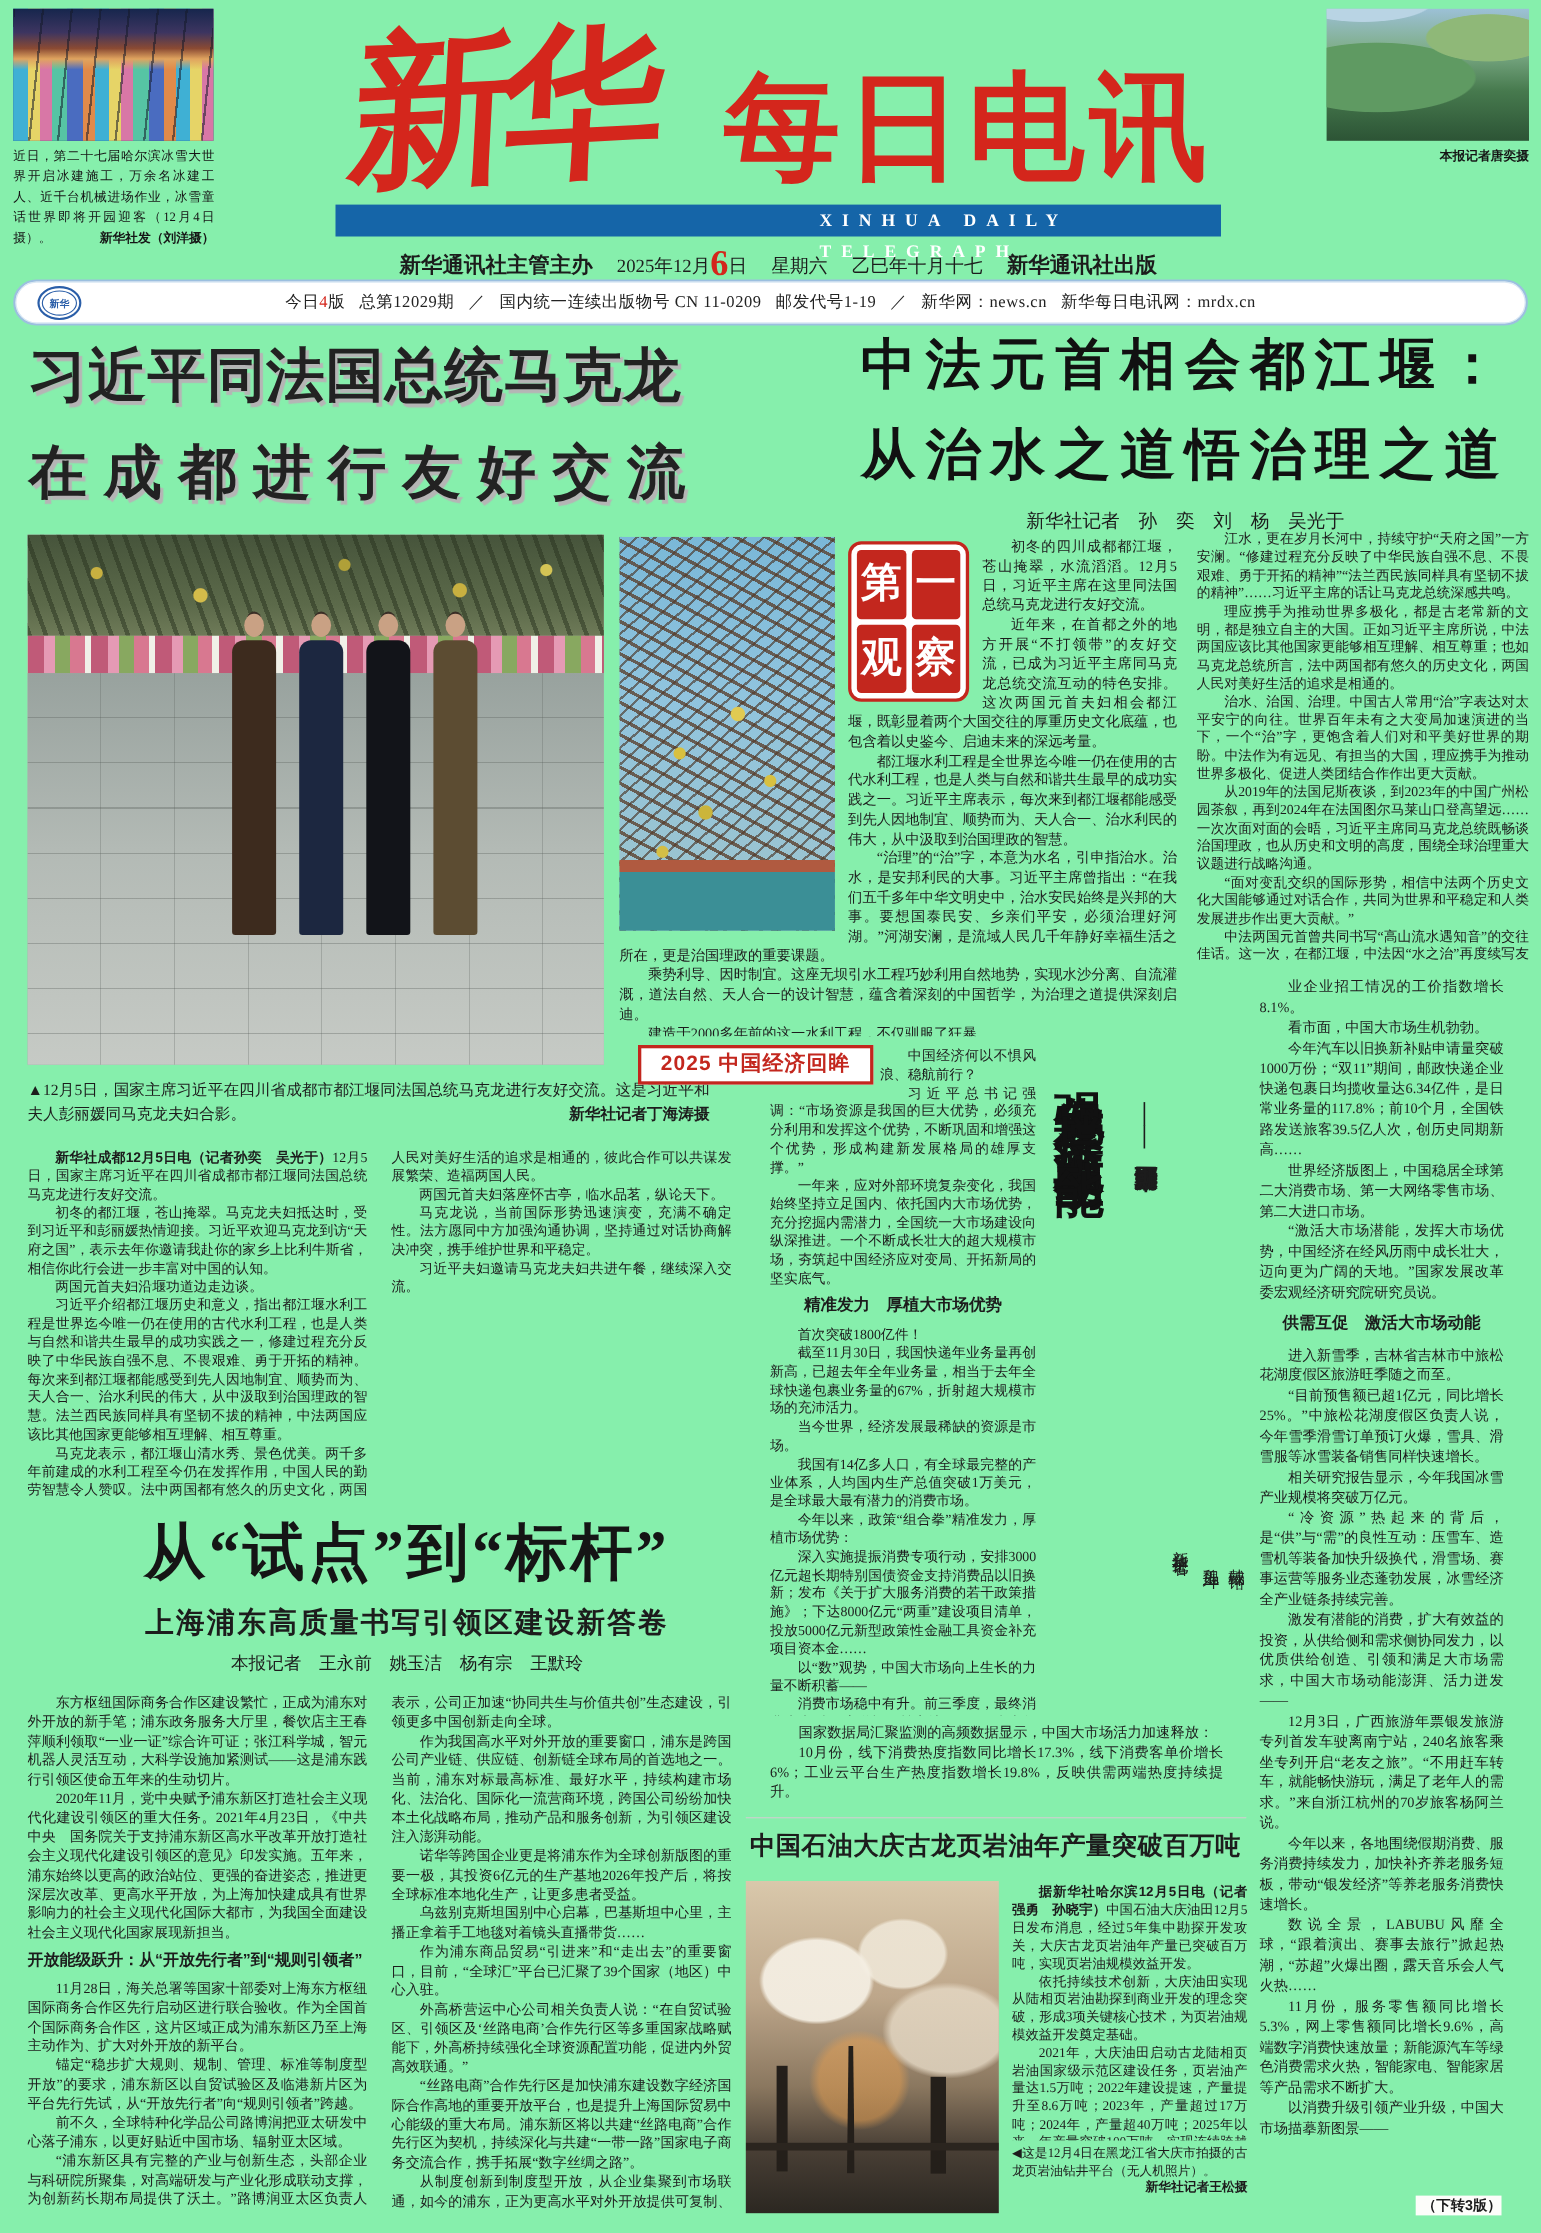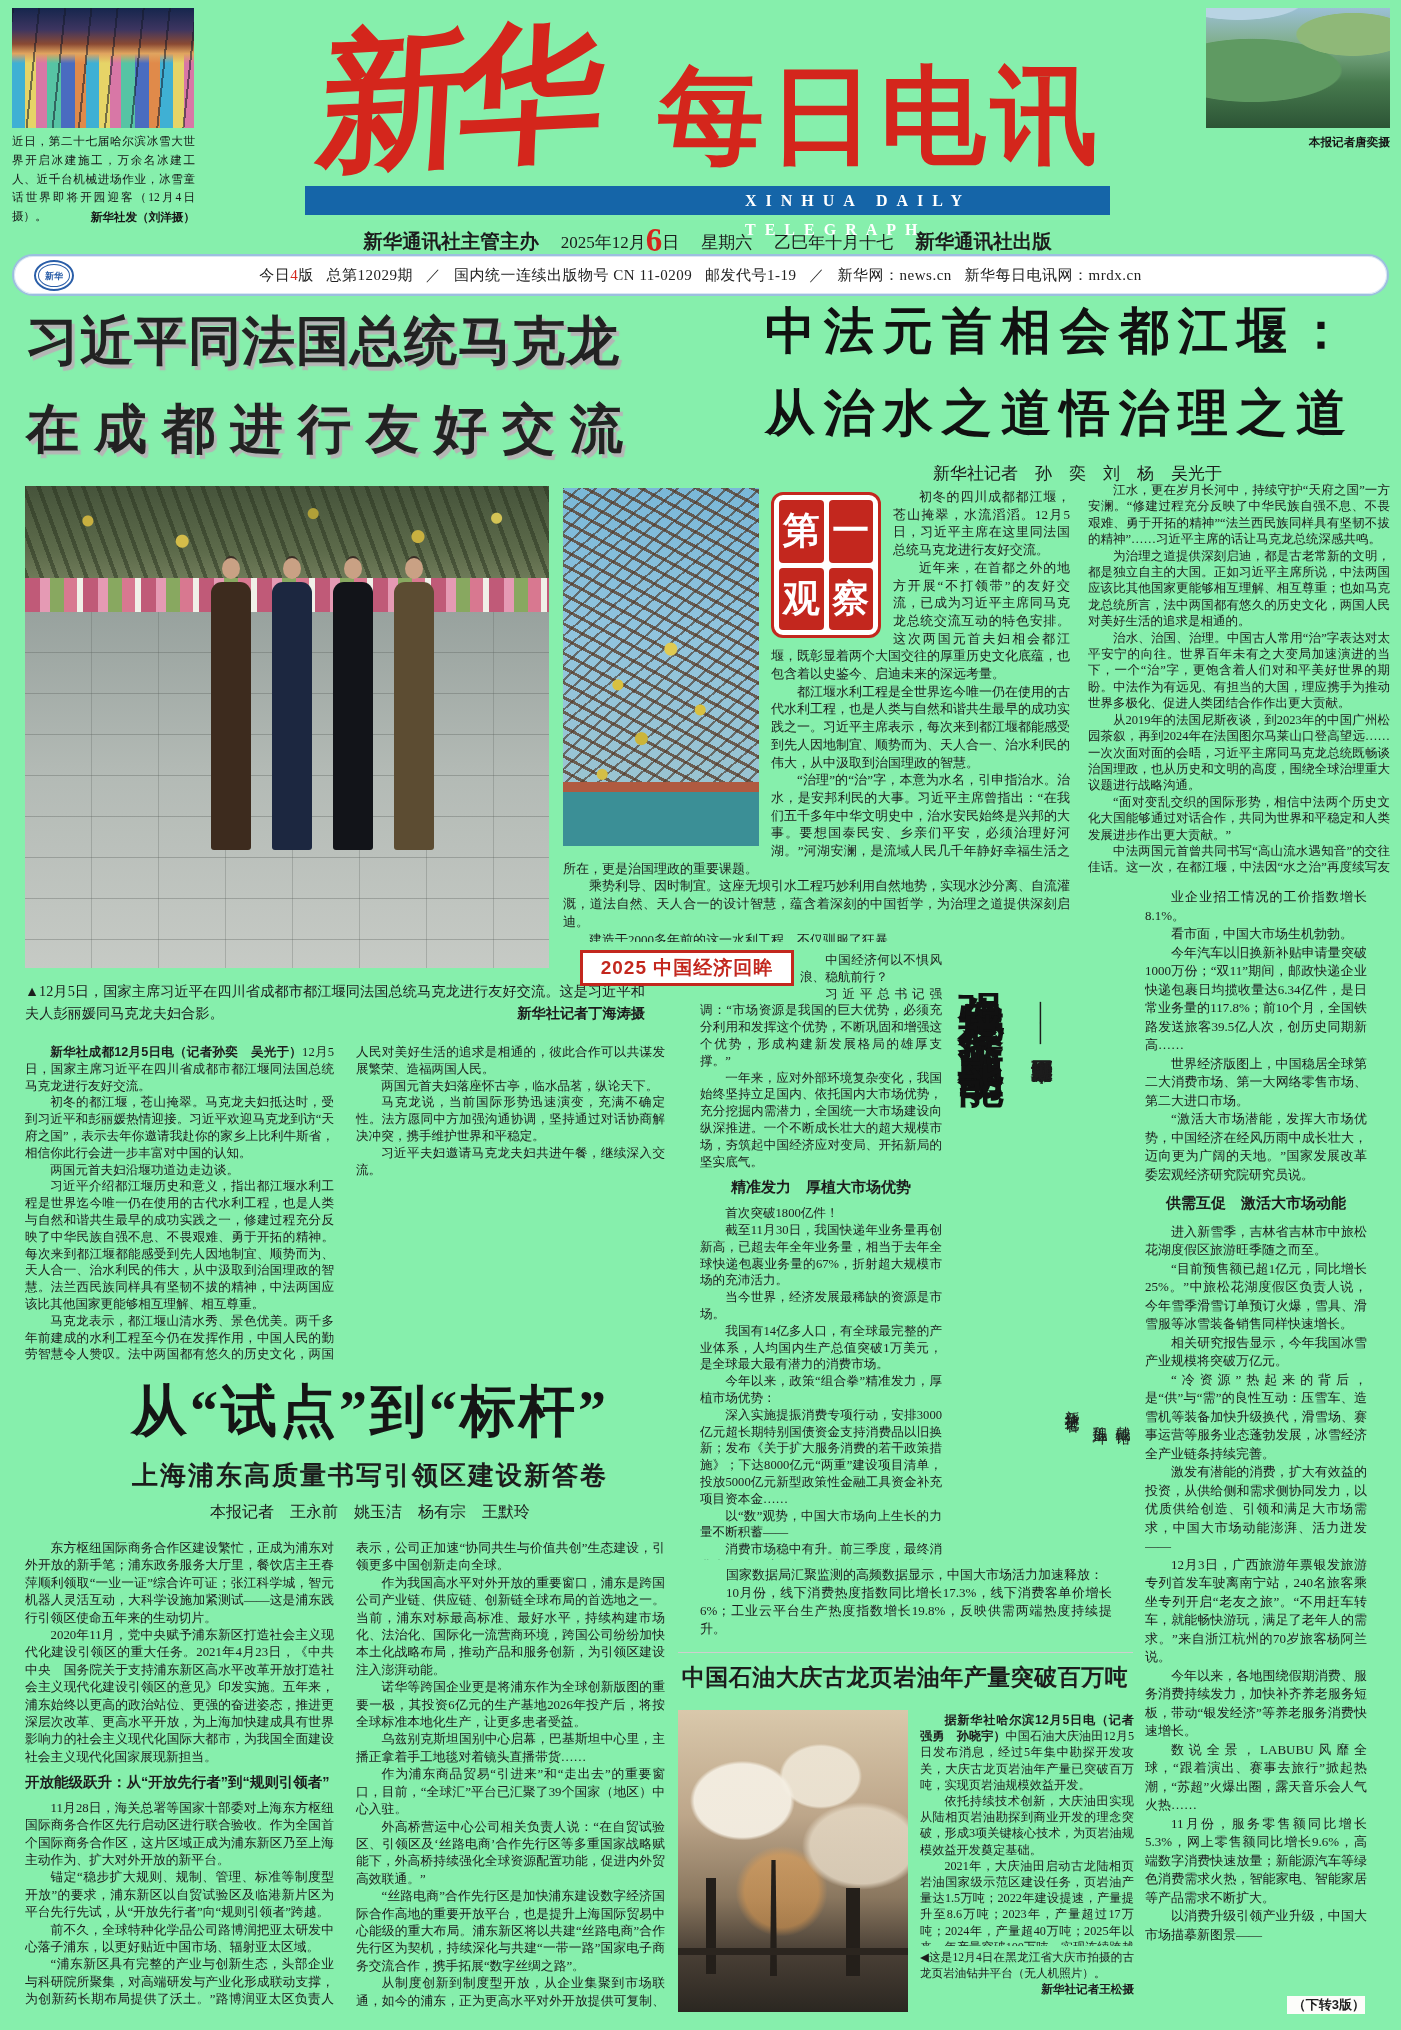--- a/index.html
+++ b/index.html
@@ -87,21 +87,21 @@
   .fig-1 { left:186px; background:#3d2b1e; }
   .fig-2 { left:247px; background:#1c2740; }
   .fig-3 { left:308px; background:#121419; }
   .fig-4 { left:369px; background:#5c4c32; }
   .lead-caption { position:absolute; left:25px; top:980px; width:620px; font-size:14.2px; line-height:1.55; text-align:justify; }
   .lead-caption .cred { float:right; font-family:Liberation Sans, sans-serif; font-weight:bold; }
   .lead-cols { position:absolute; left:25px; top:1044px; width:640px; height:324px;
     column-count:2; font-size:12.6px; line-height:16.8px; }
 
   
-  .obs-hl { position:absolute; left:765px; width:625px; font-weight:900;
+  .obs-hl { position:absolute; left:765px; width:625px; text-align:center; font-weight:900;
     color:#111; font-size:50px; white-space:nowrap; }
   .obs-hl.l1 { top:298px; letter-spacing:9px; }
   .obs-hl.l2 { top:380px; letter-spacing:9px; }
   .obs-byline { position:absolute; left:765px; top:462px; width:625px; text-align:center; font-size:17px; }
   .obs-col1 { position:absolute; left:563px; top:488px; width:507px; height:454px; overflow:hidden;
     font-size:13px; line-height:17.7px; }
   .photo-tree { float:left; width:196px; height:358px; margin:0 12px 8px 0;
     background:
       radial-gradient(circle at 28% 55%, #d8c040 0 5px, rgba(0,0,0,0) 6px),
       radial-gradient(circle at 55% 45%, #e0ca52 0 6px, rgba(0,0,0,0) 7px),
@@ -266,21 +266,21 @@
         <p class="para">“治理”的“治”字，本意为水名，引申指治水。治水，是安邦利民的大事。习近平主席曾指出：“在我们五千多年中华文明史中，治水安民始终是兴邦的大事。要想国泰民安、乡亲们平安，必须治理好河湖。”河湖安澜，是流域人民几千年静好幸福生活之所在，更是治国理政的重要课题。</p>
         <p class="para">乘势利导、因时制宜。这座无坝引水工程巧妙利用自然地势，实现水沙分离、自流灌溉，道法自然、天人合一的设计智慧，蕴含着深刻的中国哲学，为治理之道提供深刻启迪。</p>
         <p class="para">建造于2000多年前的这一水利工程，不仅驯服了狂暴</p>
       </div>
   </div>
 
   <div class="obs-col2">
     <div>
 
     <p class="para">江水，更在岁月长河中，持续守护“天府之国”一方安澜。“修建过程充分反映了中华民族自强不息、不畏艰难、勇于开拓的精神”“法兰西民族同样具有坚韧不拔的精神”……习近平主席的话让马克龙总统深感共鸣。</p>
-        <p class="para">为治理之道提供深刻启迪，都是古老常新的文明，都是独立自主的大国。正如习近平主席所说，中法两国应该比其他国家更能够相互理解、相互尊重；也如马克龙总统所言，法中两国都有悠久的历史文化，两国人民对美好生活的追求是相通的。</p>
+        <p class="para">理应携手为推动世界多极化，都是古老常新的文明，都是独立自主的大国。正如习近平主席所说，中法两国应该比其他国家更能够相互理解、相互尊重；也如马克龙总统所言，法中两国都有悠久的历史文化，两国人民对美好生活的追求是相通的。</p>
         <p class="para">治水、治国、治理。中国古人常用“治”字表达对太平安宁的向往。世界百年未有之大变局加速演进的当下，一个“治”字，更饱含着人们对和平美好世界的期盼。中法作为有远见、有担当的大国，理应携手为推动世界多极化、促进人类团结合作作出更大贡献。</p>
         <p class="para">从2019年的法国尼斯夜谈，到2023年的中国广州松园茶叙，再到2024年在法国图尔马莱山口登高望远……一次次面对面的会晤，习近平主席同马克龙总统既畅谈治国理政，也从历史和文明的高度，围绕全球治理重大议题进行战略沟通。</p>
         <p class="para">“面对变乱交织的国际形势，相信中法两个历史文化大国能够通过对话合作，共同为世界和平稳定和人类发展进步作出更大贡献。”</p>
         <p class="para">中法两国元首曾共同书写“高山流水遇知音”的交往佳话。这一次，在都江堰，中法因“水之治”再度续写友谊、理解与合作的新篇。</p>
       </div>
 
   </div>
 
   <div class="kicker-box">2025 中国经济回眸</div>
 

